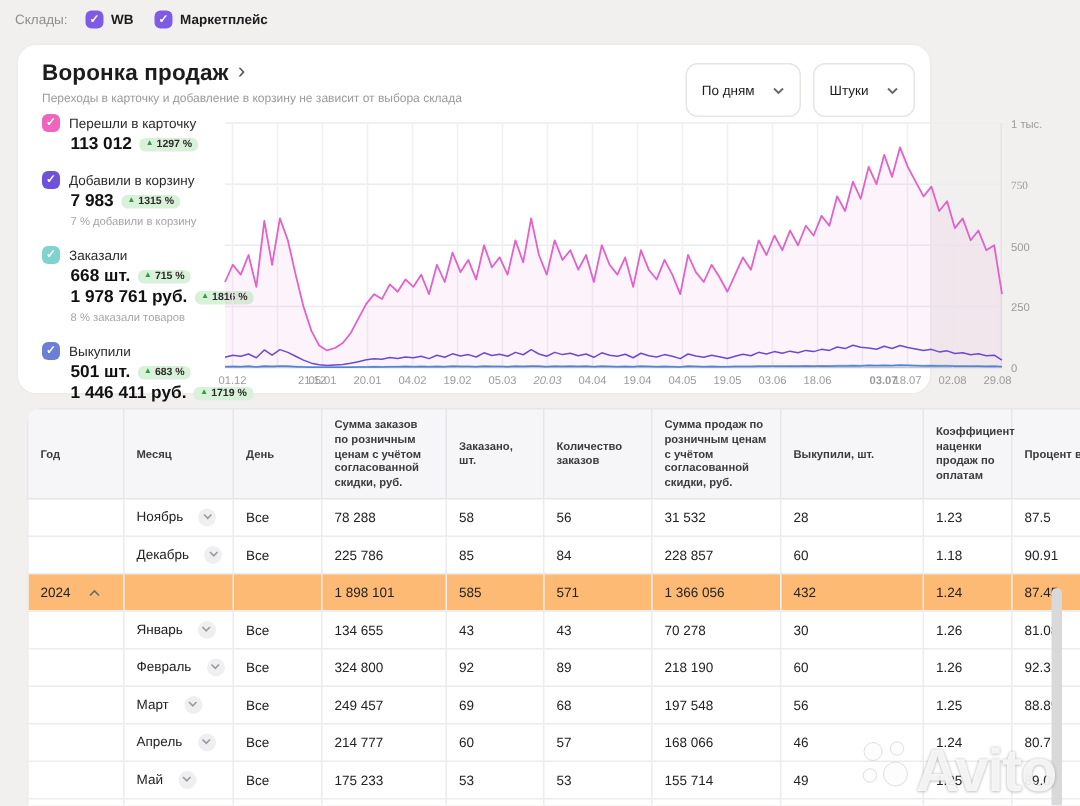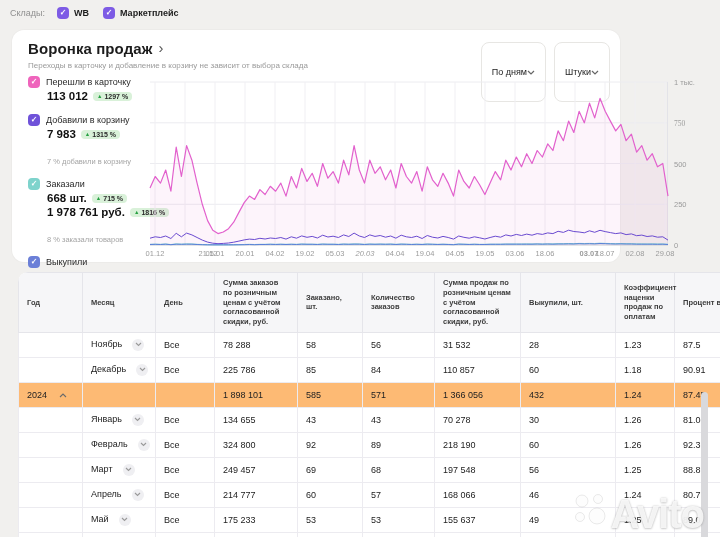--- a/index.html
+++ b/index.html
@@ -11,32 +11,32 @@
   .wh-opt{display:flex;align-items:center;gap:5px;cursor:pointer}
   .wh-opt .label{font-size:9px;font-weight:700;color:#1c1c1c}
   .cbx{width:12px;height:12px;border-radius:4px;display:inline-flex;align-items:center;justify-content:center;
        color:#fff;font-size:8px;font-weight:700;line-height:1}
   
   .card{position:absolute;left:12px;top:30px;width:608px;height:232px;background:#fff;border-radius:12px;box-shadow:0 0 0 1px rgba(0,0,0,0.02)}
   .vp-title{position:absolute;left:16px;top:10px;font-size:15px;font-weight:700;letter-spacing:.1px;display:flex;align-items:center;gap:6px}
   .title-chev{color:#555;font-weight:400;font-size:15px;transform:translateY(-1px)}
   .vp-sub{position:absolute;left:16px;top:31px;font-size:8px;color:#9a9a9a}
   .dd-row{position:absolute;right:10px;top:12px;display:flex;gap:8px}
-  .dd{height:26px;display:flex;align-items:center;padding:16px 10px;background:#fff;border:1px solid #e7e6e3;border-radius:8px;font-size:9px;color:#1c1c1c;cursor:pointer}
+  .dd{height:26px;display:flex;align-items:center;gap:12px;padding:4px 10px;background:#fff;border:1px solid #e7e6e3;border-radius:8px;font-size:9px;color:#1c1c1c;cursor:pointer}
   
   .funnel{position:absolute;left:16px;top:46px;width:120px}
   .f-item{margin-bottom:12px}
   .f-head{display:flex;align-items:center;gap:6px}
   .f-label{font-size:9px;color:#2a2a2a}
   .f-vals{margin-left:19px}
   .f-valrow{display:flex;align-items:center;gap:5px;margin-top:2px}
   .f-value{font-size:11.5px;font-weight:700;color:#111;white-space:nowrap}
   .badge{background:#d9f1d9;border-radius:4px;padding:1px 4px;font-size:7px;font-weight:700;color:#2a2a2a;white-space:nowrap;display:inline-flex;align-items:center;gap:2px}
   .badge .arr{font-style:normal;font-size:5.5px;color:#27a143;transform:translateY(-0.5px)}
-  .f-sub{margin-left:19px;margin-top:17px;font-size:7.5px;color:#a5a5a5}
+  .f-sub{margin-left:19px;margin-top:3px;font-size:7.5px;color:#a5a5a5}
   
   .chart-wrap{position:absolute;left:138px;top:52px;width:518px;height:163px}
   .chart-wrap svg{position:absolute;left:0;top:0;overflow:visible}
   .y-labels{position:absolute;left:662px;top:52px;width:34px;height:163px;pointer-events:none}
   .y-labels span{position:absolute;left:0;font-size:7.5px;color:#9b9b9b;white-space:nowrap}
   .x-labels{position:absolute;left:138px;top:219px;width:518px;height:12px;pointer-events:none}
   .x-labels span{position:absolute;top:0;transform:translateX(-50%);font-size:7.5px;color:#9b9b9b;white-space:nowrap}
   
   .table-wrap{position:absolute;left:18px;top:272px;width:702px;height:265px;background:#fff;border-radius:10px 0 0 0;overflow:hidden}
   table{border-collapse:collapse;table-layout:fixed;width:736px}
@@ -131,20 +131,30 @@
             <span class="f-value">1 978 761 руб.</span>
             <span class="badge"><i class="arr">▲</i>1816 %</span>
           </div>
         </div>
         <div class="f-sub">8 % заказали товаров</div>
       </div>
       <div class="f-item">
         <div class="f-head">
           <span class="cbx" style="background:#6b7fd7">✓</span>
           <span class="f-label">Выкупили</span>
+        </div>
+        <div class="f-vals">
+          <div class="f-valrow">
+            <span class="f-value">501 шт.</span>
+            <span class="badge"><i class="arr">▲</i>683 %</span>
+          </div>
+          <div class="f-valrow">
+            <span class="f-value">1 446 411 руб.</span>
+            <span class="badge"><i class="arr">▲</i>1719 %</span>
+          </div>
         </div>
       </div>
     </div>
 
   <div class="chart-wrap">
     <svg id="chart-svg" width="518" height="163">
         <line x1="0" y1="0.0" x2="518" y2="0.0" stroke="#ececf0" stroke-width="1"></line>
         <line x1="0" y1="40.8" x2="518" y2="40.8" stroke="#ececf0" stroke-width="1"></line>
         <line x1="0" y1="81.5" x2="518" y2="81.5" stroke="#ececf0" stroke-width="1"></line>
         <line x1="0" y1="122.3" x2="518" y2="122.3" stroke="#ececf0" stroke-width="1"></line>
@@ -253,21 +263,21 @@
           <td><span></span></td>
           <td><span>Декабрь</span><span class="chev-circle">
               <svg width="7" height="5" viewBox="0 0 7 5">
                 <polyline points="1,1 3.5,3.5 6,1" stroke="#9a9a9a" stroke-width="1.1" fill="none"></polyline>
               </svg>
             </span></td>
           <td>Все</td>
           <td>225 786</td>
           <td>85</td>
           <td>84</td>
-          <td>110 857</td>
+          <td>228 857</td>
           <td>60</td>
           <td>1.18</td>
           <td>90.91</td>
         </tr>
         <tr class="highlight">
           <td><span>2024</span><span class="chev-up">
               <svg width="8" height="5" viewBox="0 0 8 5">
                 <polyline points="1,4 4,1 7,4" stroke="#6b6b6b" stroke-width="1.1" fill="none"></polyline>
               </svg>
             </span></td>
@@ -349,21 +359,21 @@
           <td><span></span></td>
           <td><span>Май</span><span class="chev-circle">
               <svg width="7" height="5" viewBox="0 0 7 5">
                 <polyline points="1,1 3.5,3.5 6,1" stroke="#9a9a9a" stroke-width="1.1" fill="none"></polyline>
               </svg>
             </span></td>
           <td>Все</td>
           <td>175 233</td>
           <td>53</td>
           <td>53</td>
-          <td>155 637</td>
+          <td>155 714</td>
           <td>49</td>
           <td>1.25</td>
           <td>89.09</td>
         </tr>
         <tr>
           <td><span></span></td>
           <td></td>
           <td>Все</td>
           <td>216 429</td>
           <td>79</td>

